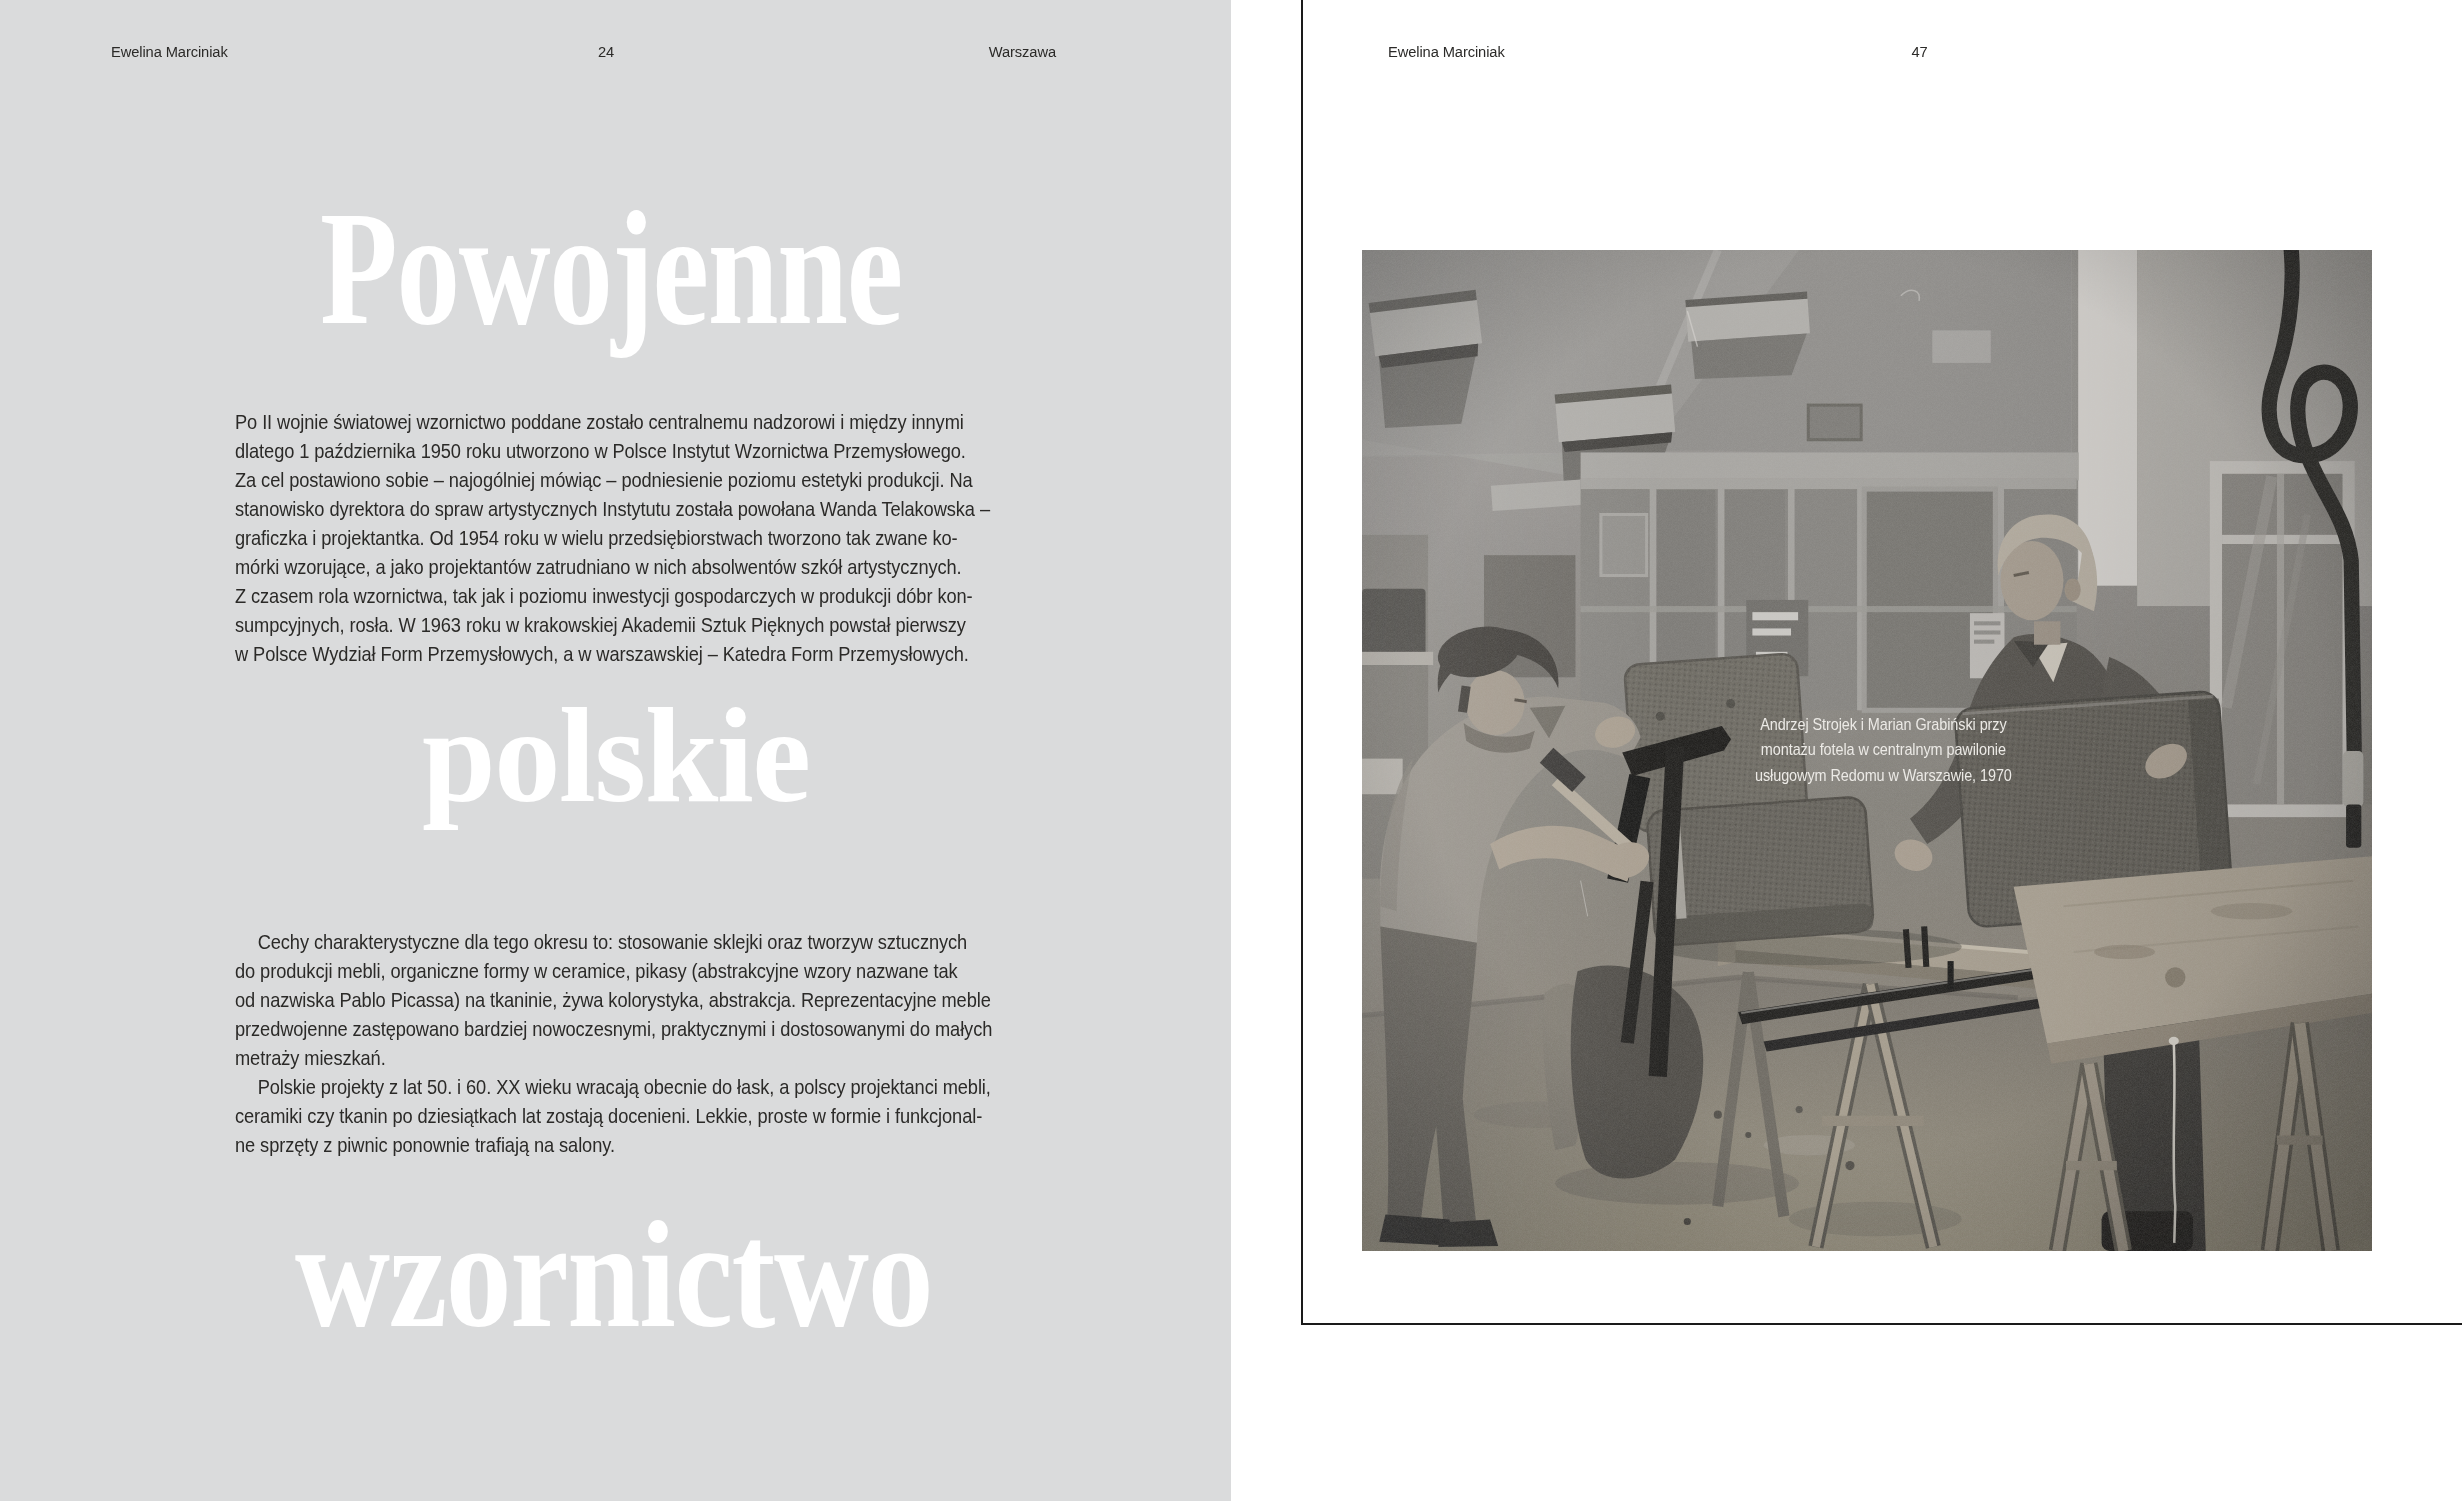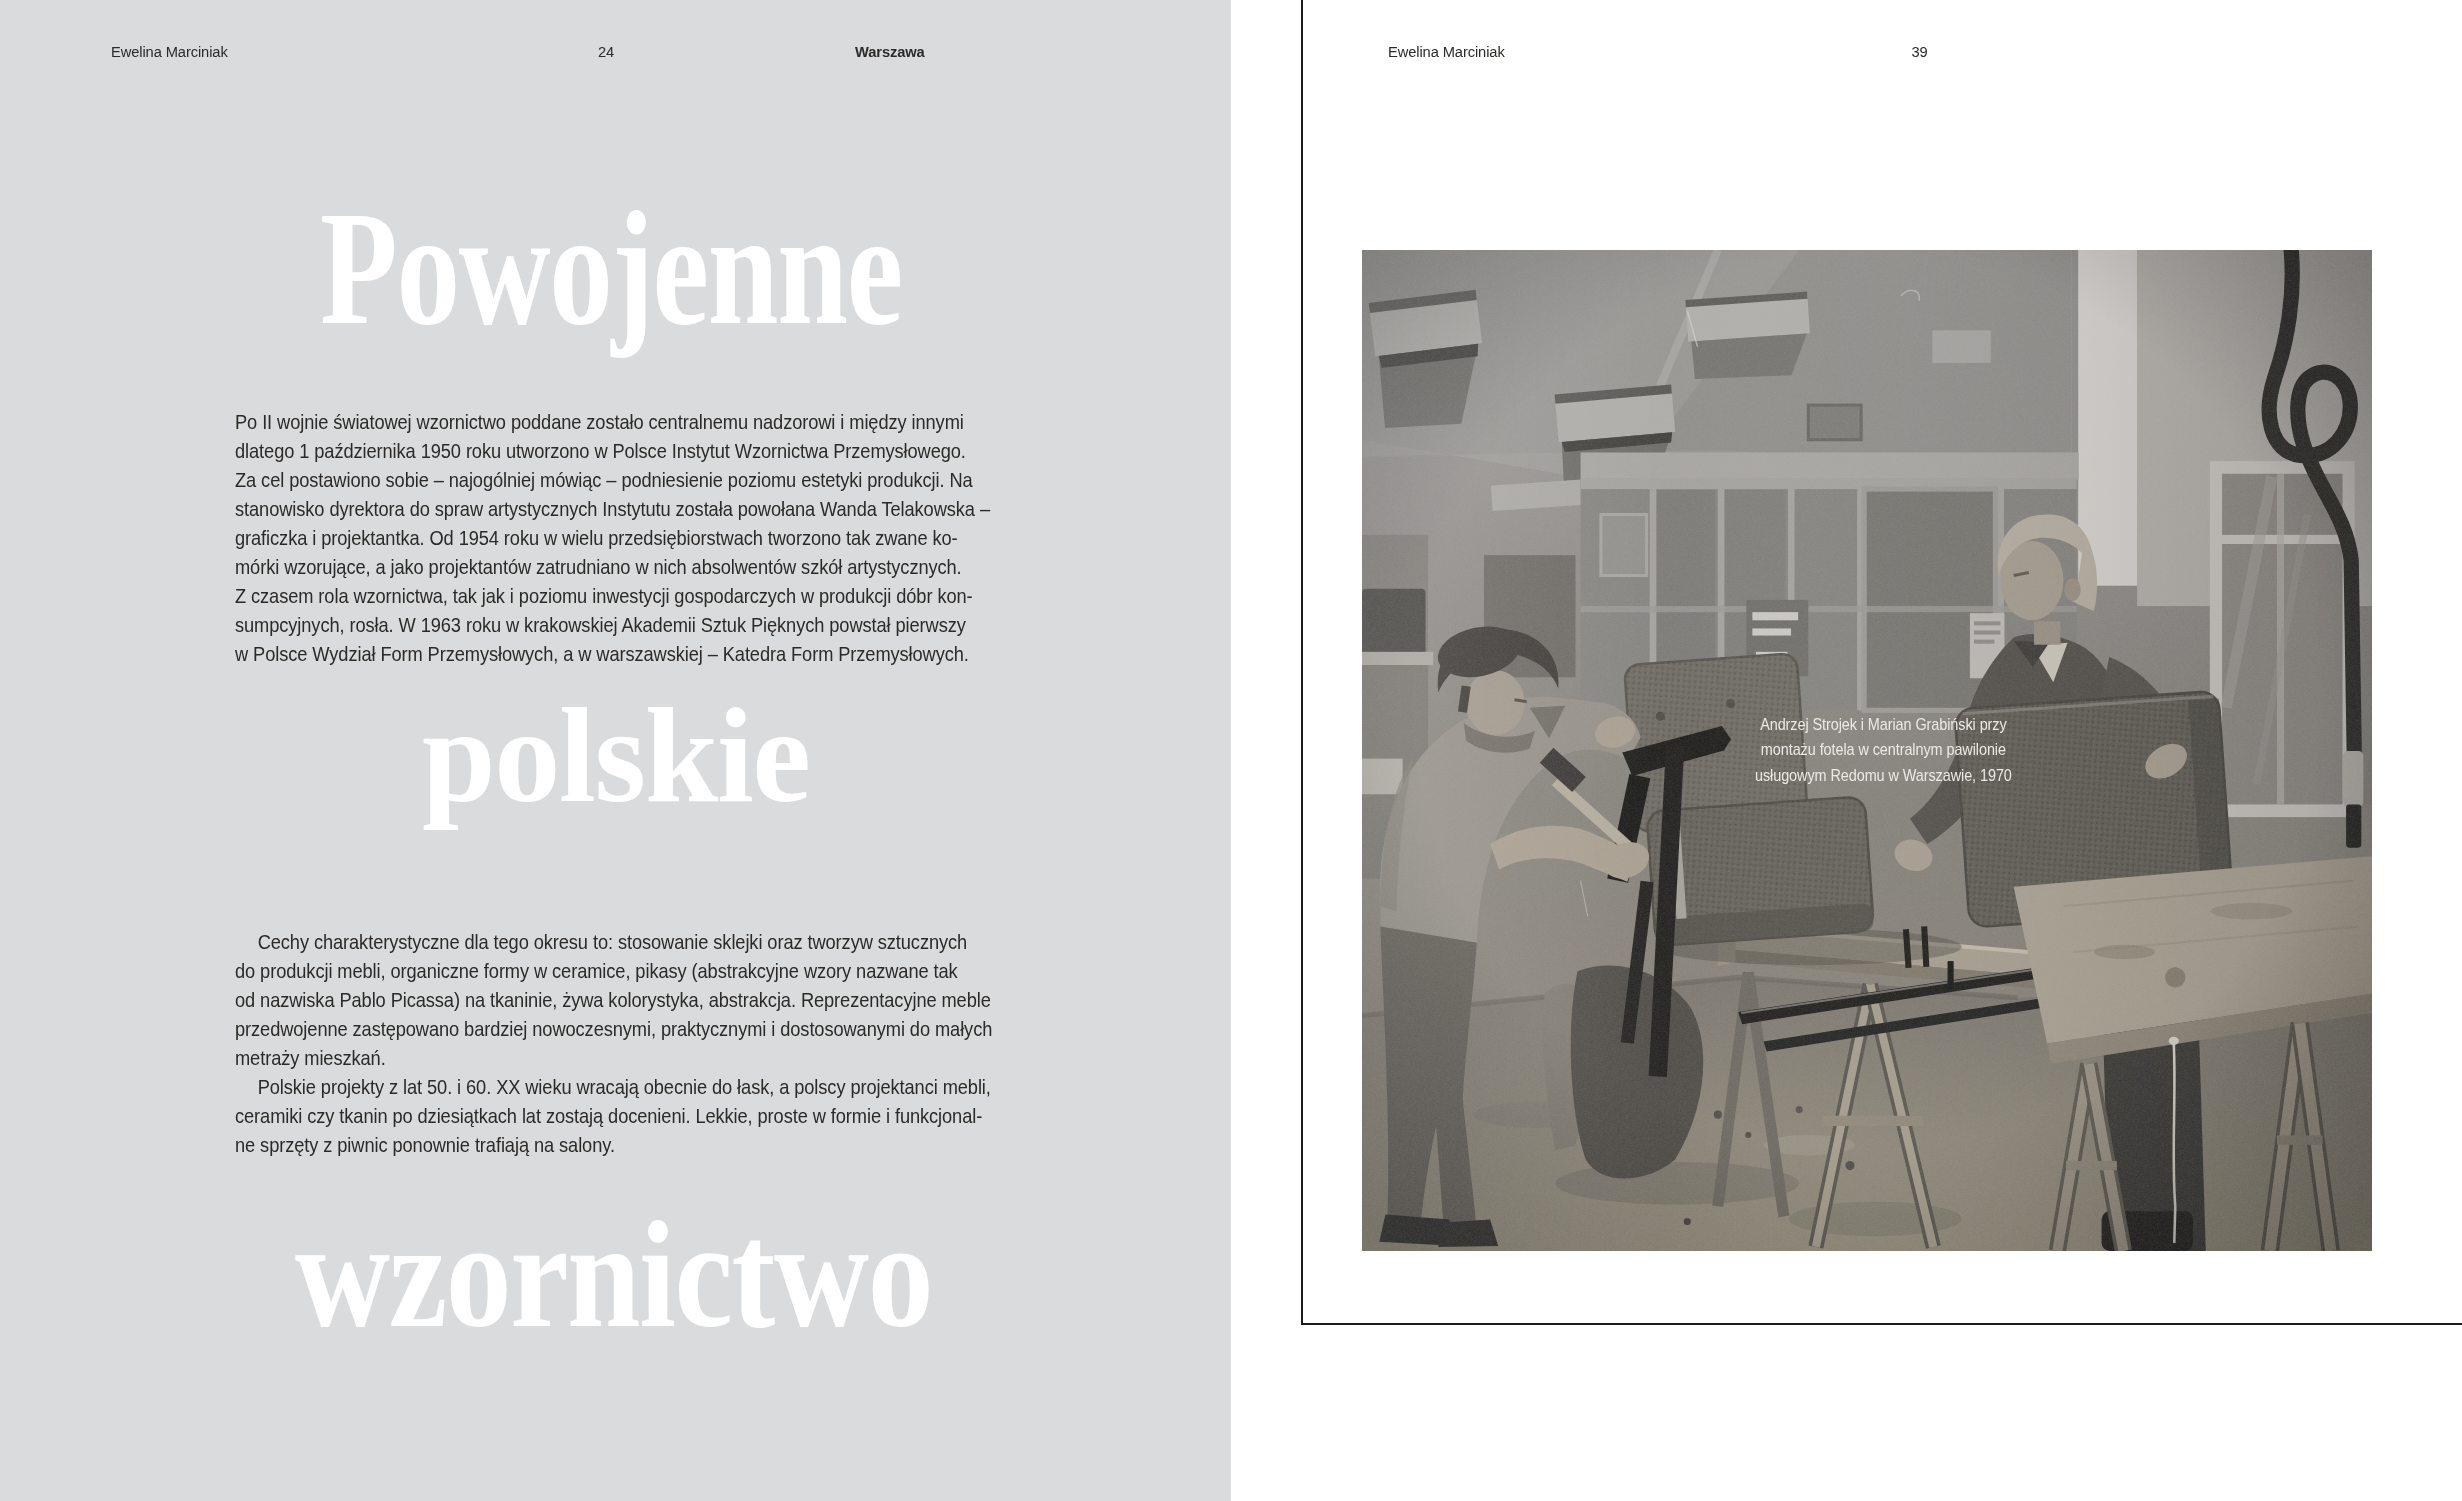--- a/index.html
+++ b/index.html
@@ -5,21 +5,21 @@
   html,body{margin:0;padding:0;background:#ffffff;}
   .canvas{
     position:relative; width:2462px; height:1502px; overflow:hidden;
     background:#ffffff; font-family:"Liberation Sans", sans-serif;
   }
   
   .page-left{position:absolute;left:0;top:0;width:1231px;height:1502px;background:#dadbdc;}
   .running-header{position:absolute;top:44px;font-size:14.7px;line-height:17.3px;color:#2b2a28;letter-spacing:-0.1px;margin-left:20px;}
   .rh-author-left{left:91px;}
   .rh-number-left{left:578px;width:71px;text-align:left;}
-  .rh-section-left{left:835px;width:153px;text-align:left;font-weight:bold;}
+  .rh-section-left{left:883px;width:153px;text-align:right;}
   .rh-author-right{left:1368px;}
   .rh-number-right{left:1869px;width:61px;text-align:center;}
   .display-word{
     position:absolute;font-family:"Liberation Serif", serif;font-weight:700;color:#ffffff;
     line-height:1;letter-spacing:-0.01em;transform-origin:left top;white-space:pre;
   }
   .title-1{left:320px;top:187px;font-size:163px;transform:scaleX(0.78);}
   .title-2{left:422px;top:688px;font-size:135px;transform:scaleX(0.98);}
   .title-3{left:295px;top:1198px;font-size:153px;transform:scaleX(0.86);}
   .body-col{
@@ -79,21 +79,21 @@
         <div class="tline">metraży mieszkań.</div>
         <div class="tline">  Polskie projekty z lat 50. i 60. XX wieku wracają obecnie do łask, a polscy projektanci mebli,</div>
         <div class="tline">ceramiki czy tkanin po dziesiątkach lat zostają docenieni. Lekkie, proste w formie i funkcjonal-</div>
         <div class="tline">ne sprzęty z piwnic ponownie trafiają na salony.</div>
       </div>
   </div>
 
   <div class="page-frame"></div>
 
   <div class="running-header rh-author-right">Ewelina Marciniak</div>
-  <div class="running-header rh-number-right">39</div>
+  <div class="running-header rh-number-right">47</div>
 
   <div class="photo">
     <svg viewBox="0 0 1987 1968" preserveAspectRatio="none">
       <defs>
         <linearGradient id="bgGrad" x1="0" y1="0" x2="0" y2="1">
           <stop offset="0" stop-color="#a29f9c"></stop>
             <stop offset="0.3" stop-color="#8e8b88"></stop>
           <stop offset="0.55" stop-color="#838079"></stop>
             <stop offset="0.75" stop-color="#878177"></stop>
           <stop offset="1" stop-color="#938c82"></stop>

